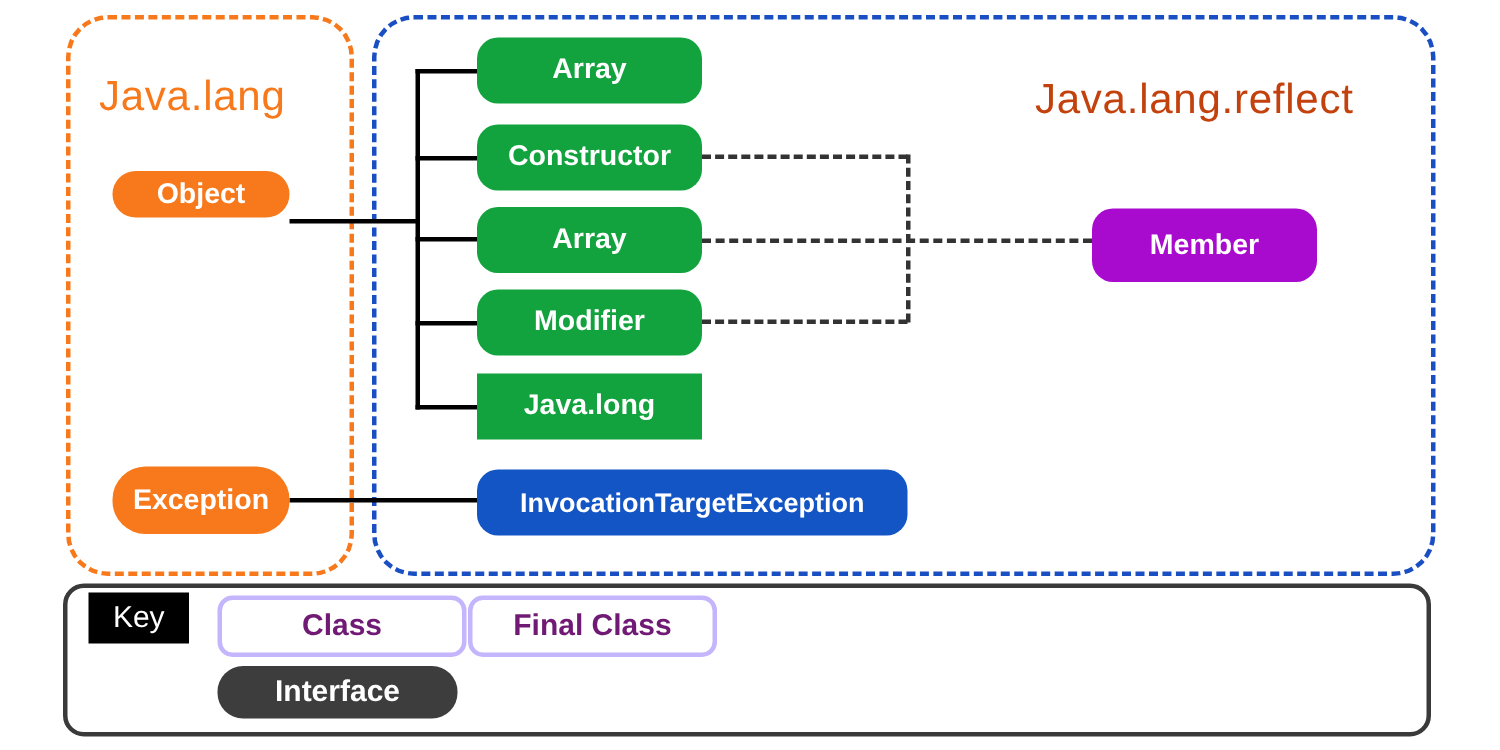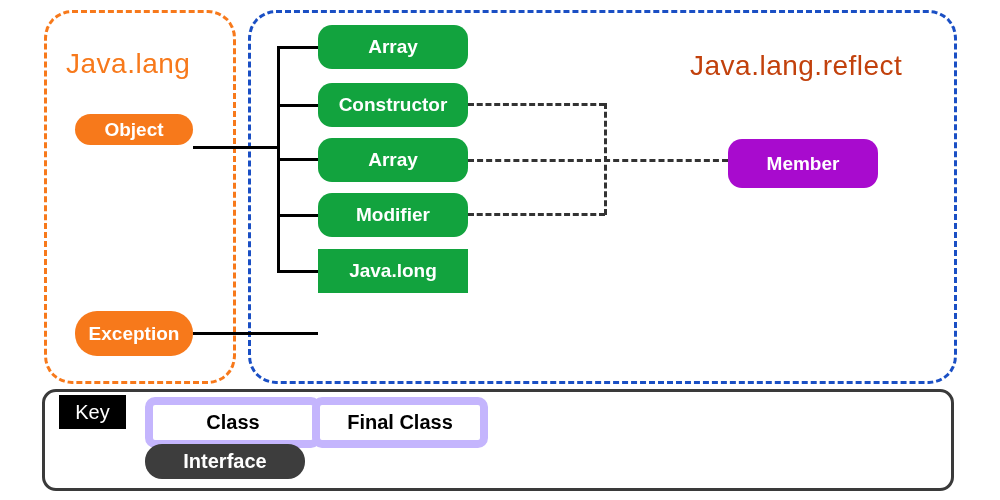--- a/index.html
+++ b/index.html
@@ -35,21 +35,21 @@
   }
   .key-label {
     position:absolute; left:59px; top:395px; width:67px; height:34px;
     background:#000000; color:#ffffff; font-weight:normal; font-size:20px;
     display:flex; align-items:center; justify-content:center;
   }
   .legend {
     position:absolute; height:35px; display:flex; align-items:center; justify-content:center;
     font-weight:bold; font-size:20px;
   }
-  .legend-outline { background:#ffffff; color:#000000; border:8px solid #c4b5fd; border-radius:10px; }
+  .legend-outline { background:#ffffff; color:#701a75; border:3px solid #c4b5fd; border-radius:10px; }
   .legend-dark    { background:#3d3d3d; color:#ffffff; border-radius:17px; }
 </style>
 </head>
 <body>
 
 <div id="canvas">
 
   <div class="pkg pkg-orange" style="left:44px; top:10px; width:186px; height:368px;"></div>
   <div class="pkg pkg-blue" style="left:248px; top:10px; width:703px; height:368px;"></div>
 
@@ -71,20 +71,21 @@
   <div class="dash-v" style="left:604px; top:103px; height:112px;"></div>
 
   <div class="node n-orange" style="left:75px; top:114px; width:118px; height:31px;">Object</div>
   <div class="node n-orange" style="left:75px; top:311px; width:118px; height:45px;">Exception</div>
 
   <div class="node n-green" style="left:318px; top:25px; width:150px; height:44px;">Array</div>
   <div class="node n-green" style="left:318px; top:83px; width:150px; height:44px;">Constructor</div>
   <div class="node n-green" style="left:318px; top:138px; width:150px; height:44px;">Array</div>
   <div class="node n-green" style="left:318px; top:193px; width:150px; height:44px;">Modifier</div>
   <div class="node n-green-sq" style="left:318px; top:249px; width:150px; height:44px;">Java.long</div>
+  <div class="node n-blue" style="left:318px; top:313px; width:287px; height:44px;">InvocationTargetException</div>
   <div class="node n-purple" style="left:728px; top:139px; width:150px; height:49px;">Member</div>
 
   <div class="key-box"></div>
   <div class="key-label">Key</div>
   <div class="legend legend-outline" style="left:145px; top:397px; width:160px;">Class</div>
   <div class="legend legend-outline" style="left:312px; top:397px; width:160px;">Final Class</div>
   <div class="legend legend-dark" style="left:145px; top:444px; width:160px;">Interface</div>
 
 </div>
 

